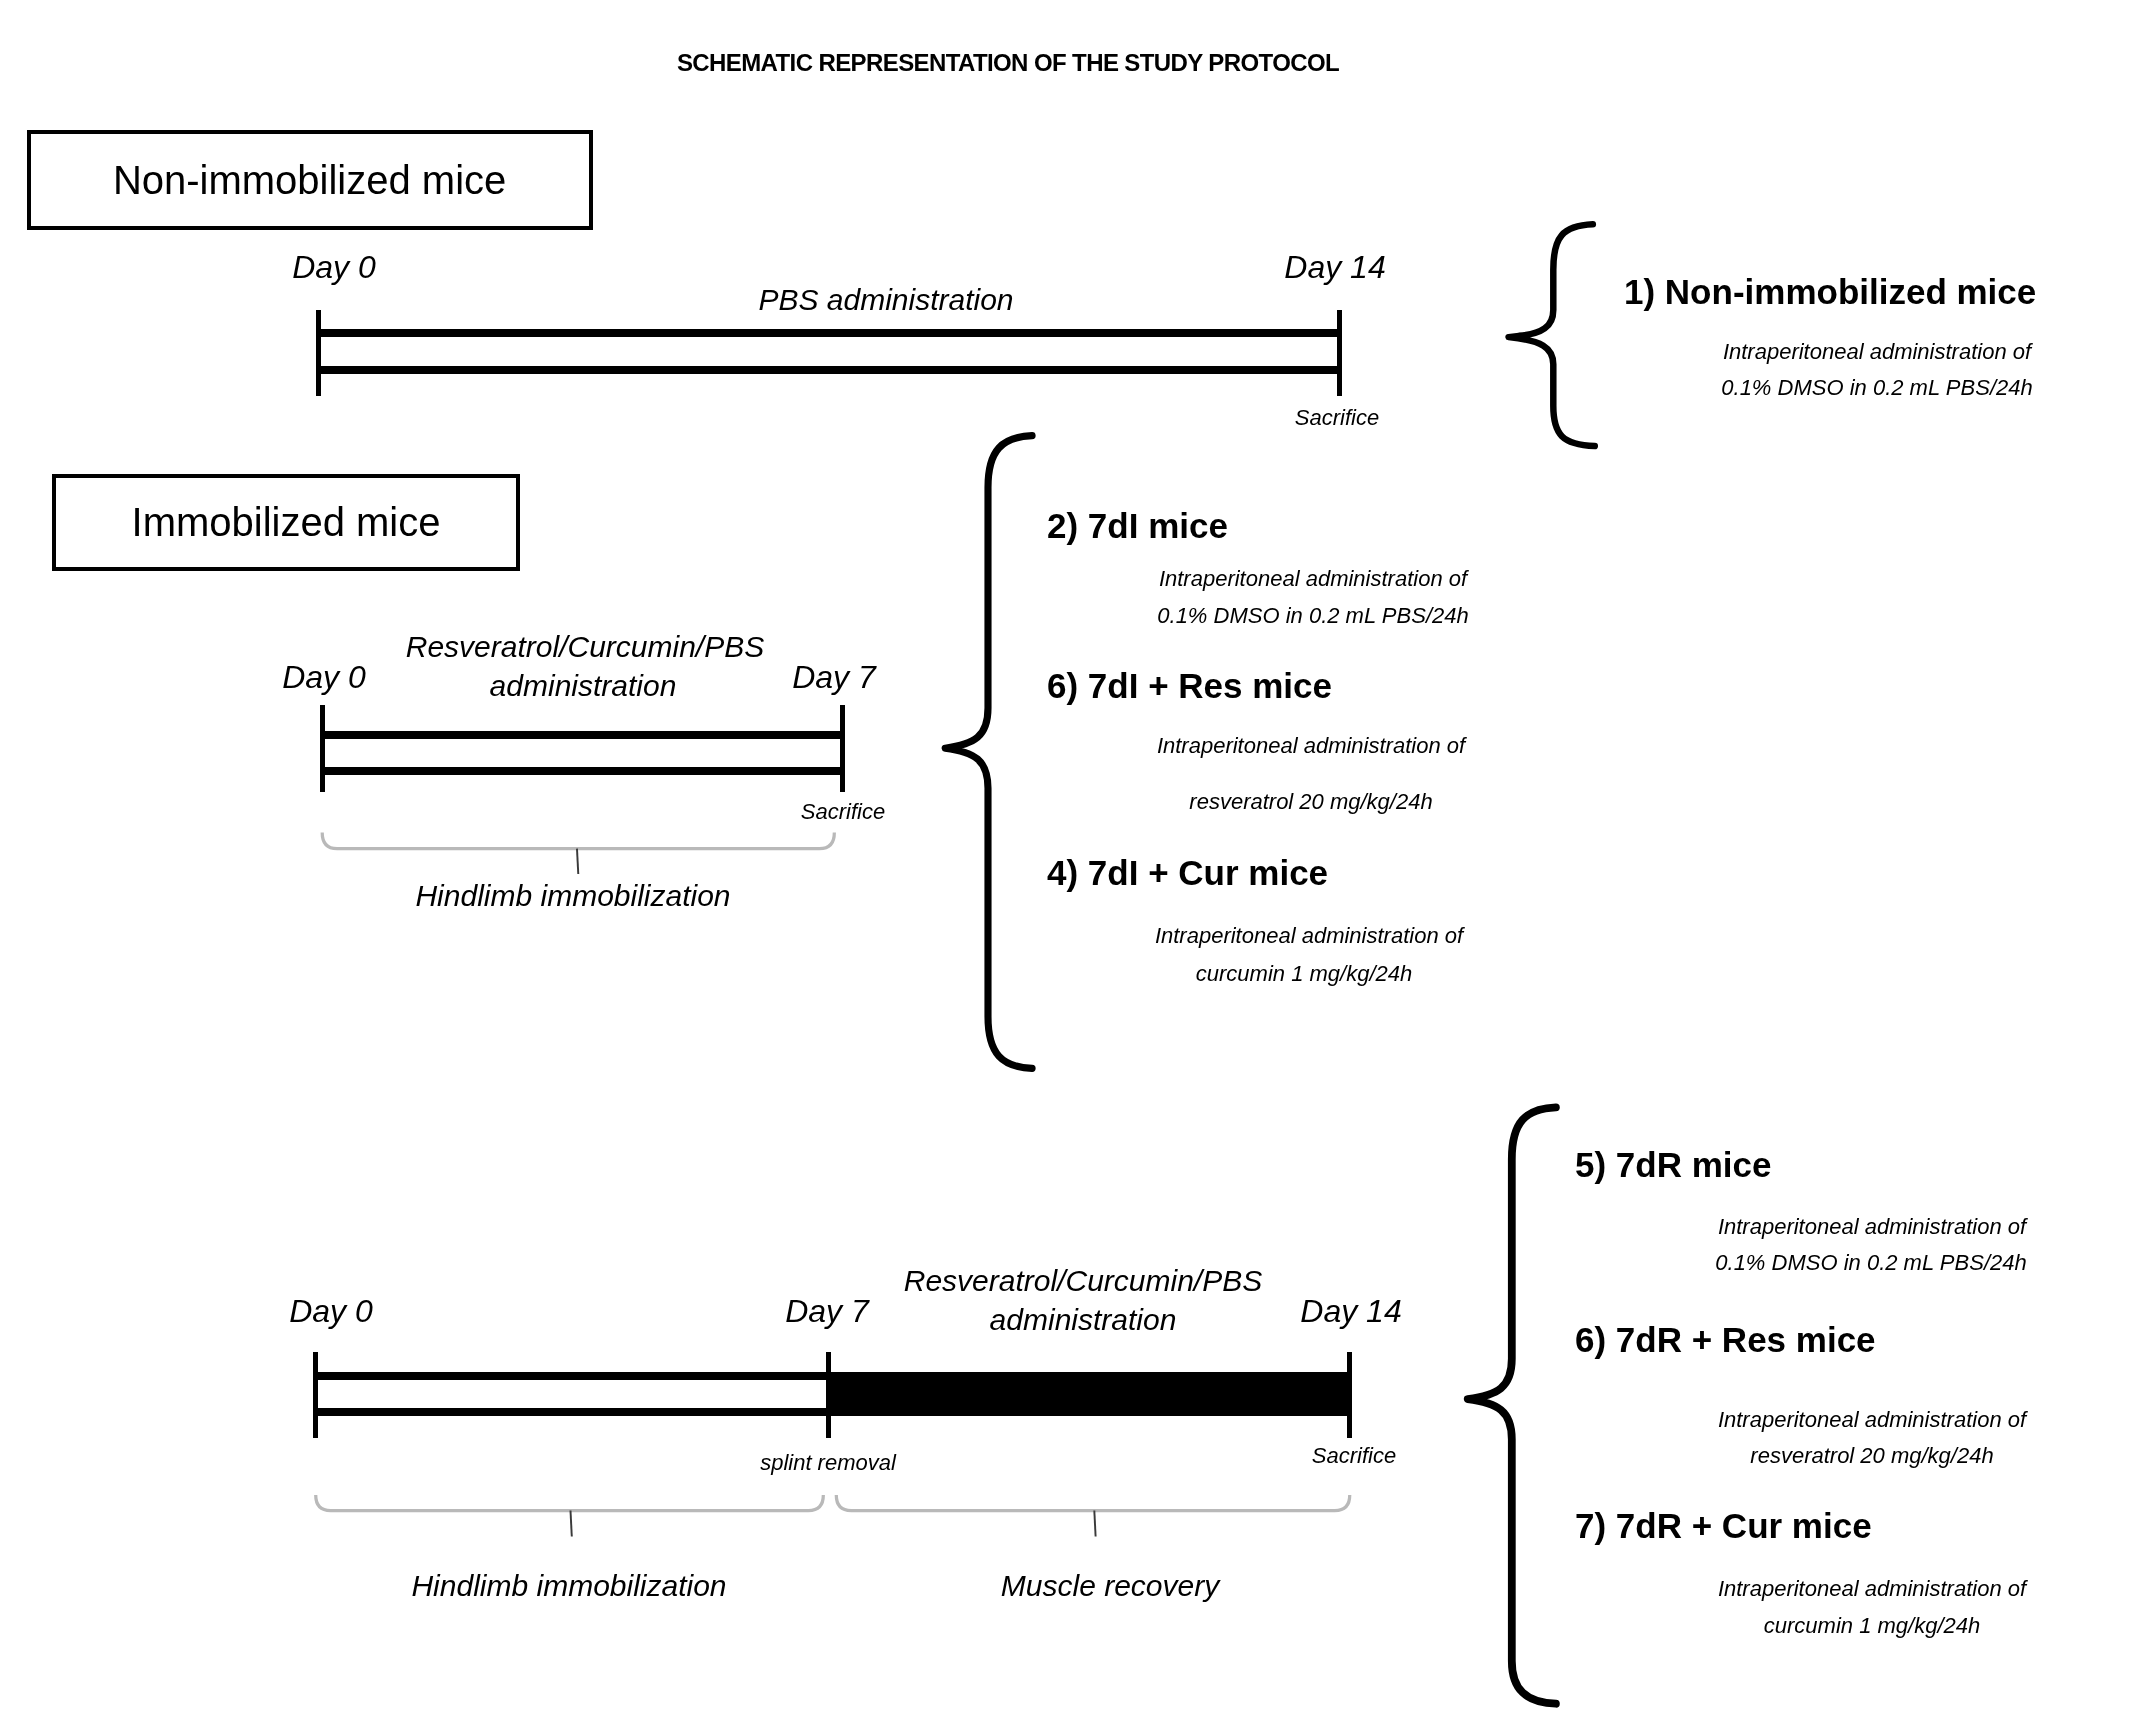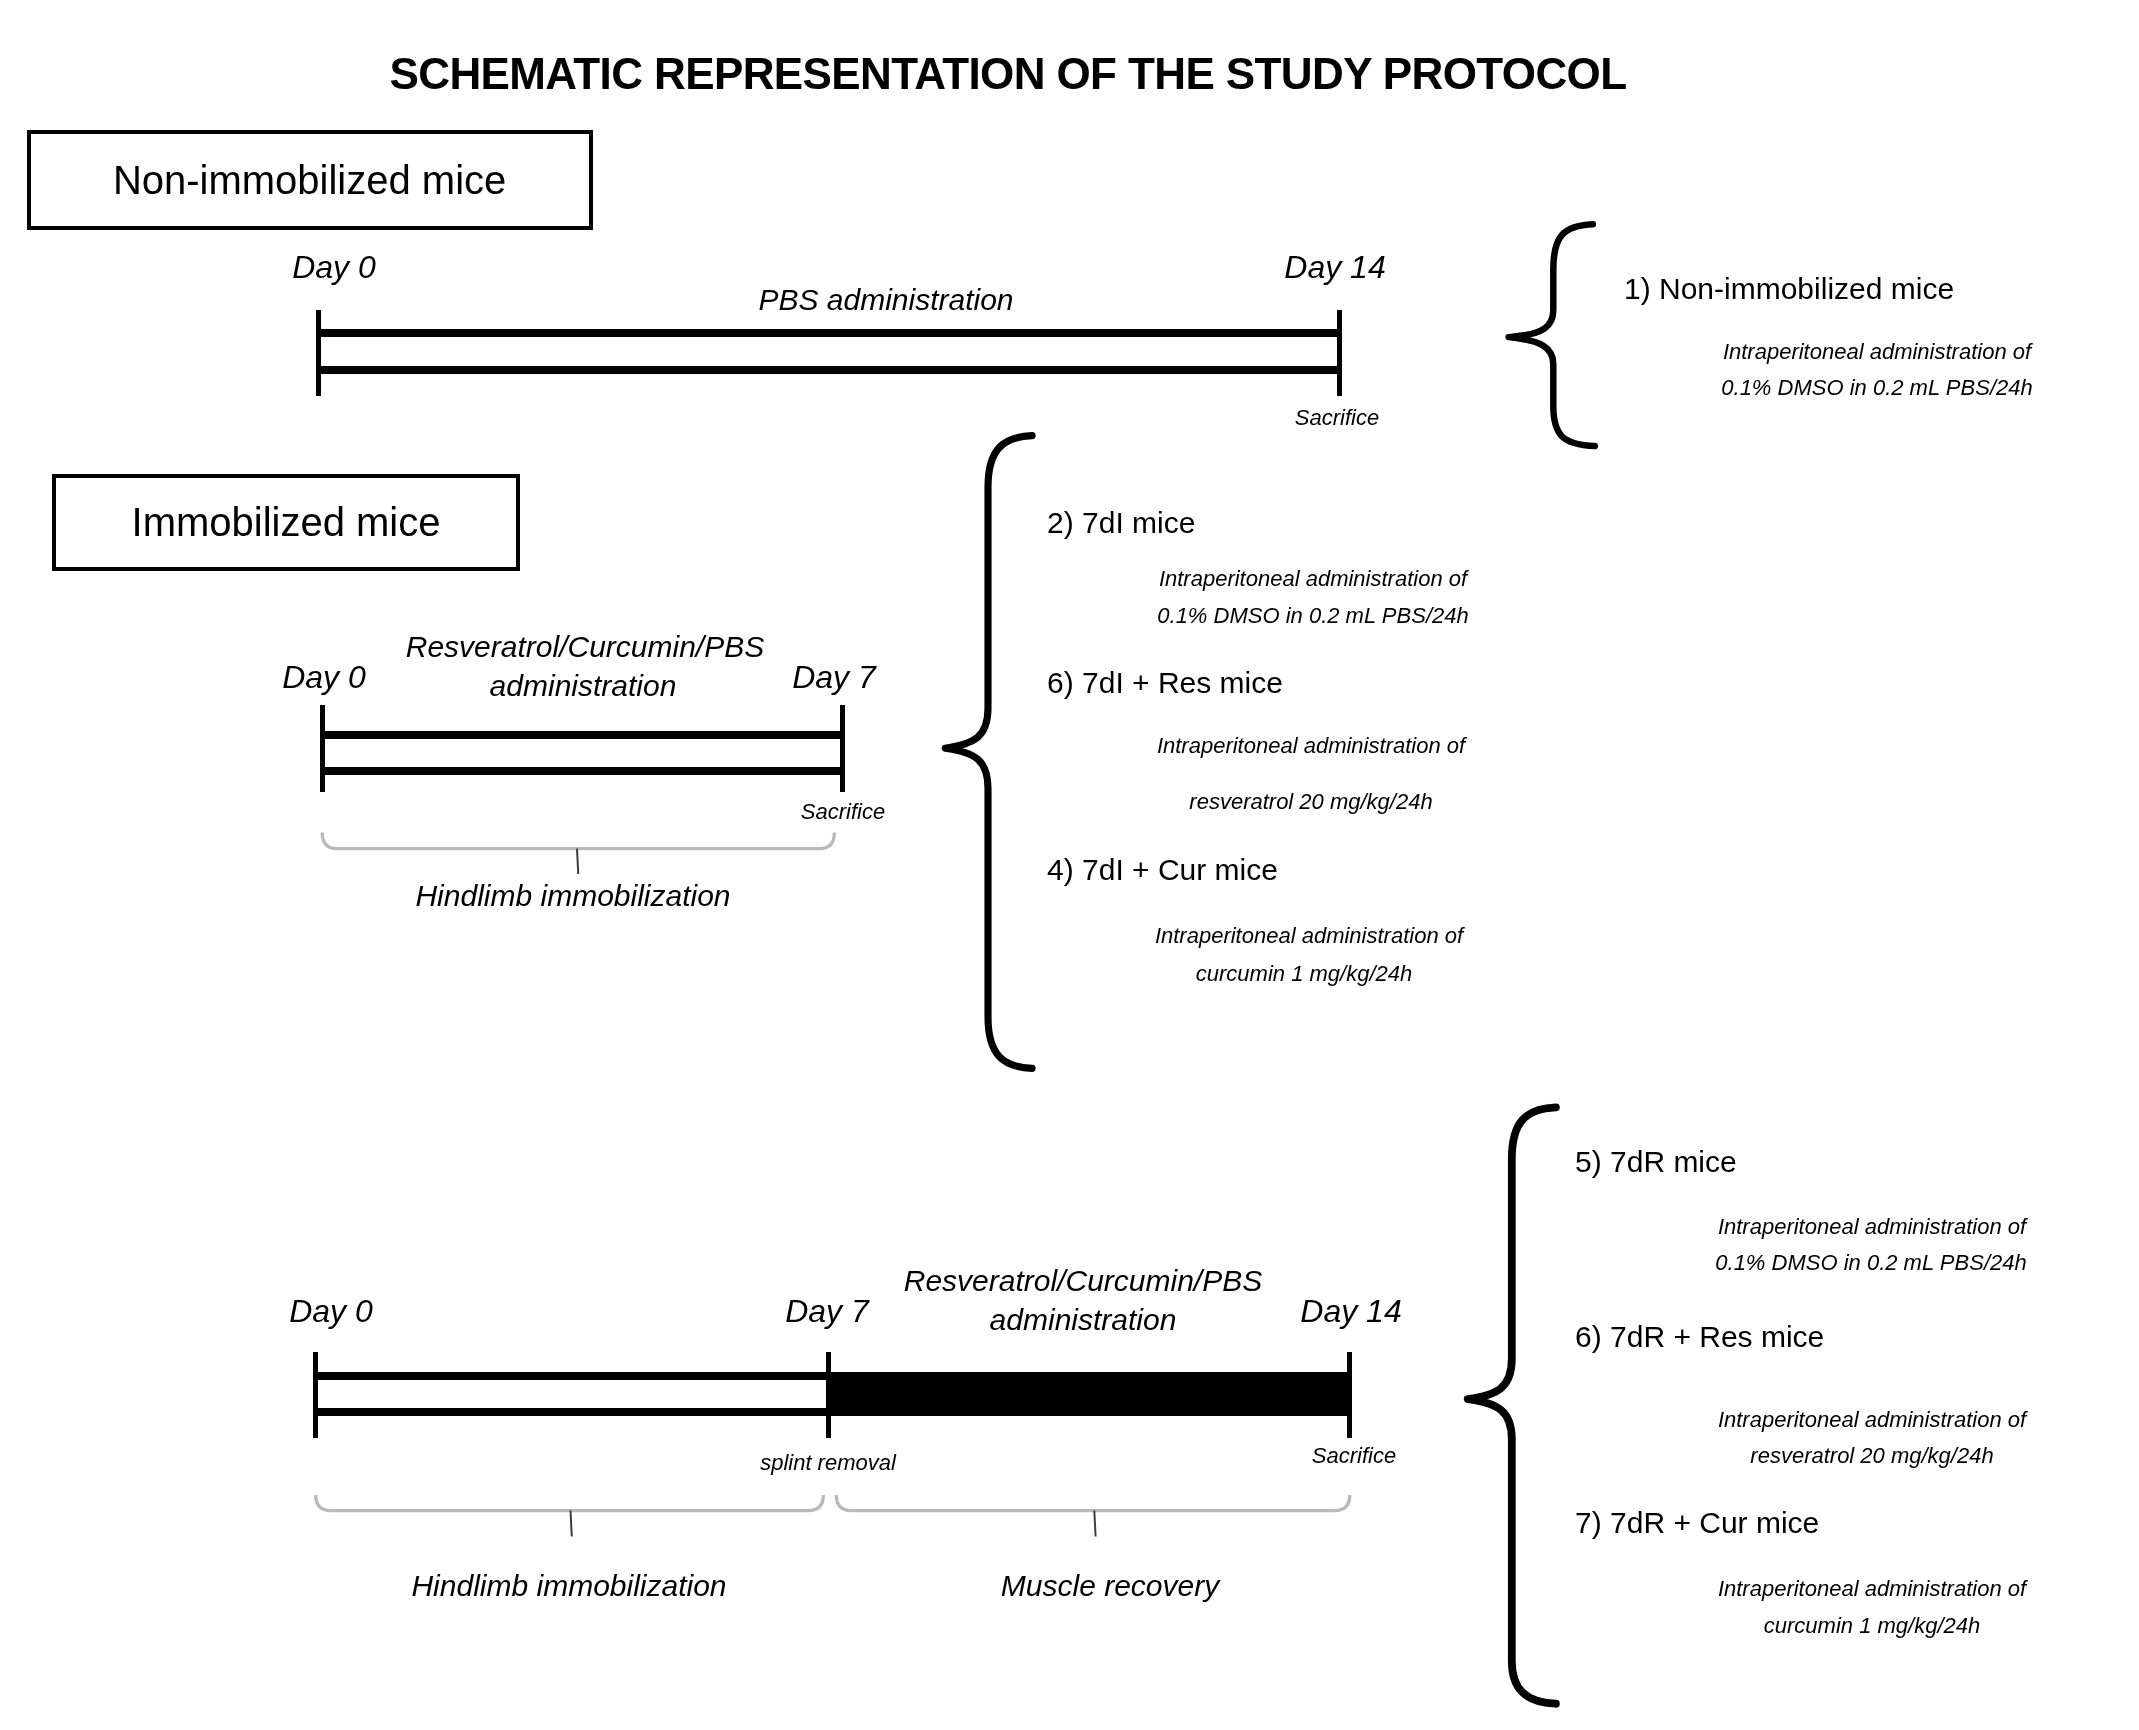--- a/index.html
+++ b/index.html
@@ -5,27 +5,27 @@
   html,body{margin:0;padding:0;background:#ffffff;}
   .canvas{
     position:relative;width:2140px;height:1731px;background:#ffffff;
     font-family:"Liberation Sans",sans-serif;color:#000;overflow:hidden;
   }
   .lbl{position:absolute;white-space:nowrap;line-height:1.12;font-style:italic;}
   .c{transform:translateX(-50%);}
   .f50{font-size:32px;}
   .f48{font-size:22px;}
   .f46{font-size:30px;}
-  .title{position:absolute;white-space:nowrap;font-size:44px;font-weight:bold;letter-spacing:-0.6px;}
+  .title{position:absolute;white-space:nowrap;font-size:24px;font-weight:bold;letter-spacing:-0.6px;}
   .box{
     position:absolute;border:4.5px solid #000;background:#fff;
     display:flex;align-items:center;justify-content:center;
     font-size:40px;white-space:nowrap;
   }
-  .hd{position:absolute;white-space:nowrap;font-size:30px;font-weight:normal;}
+  .hd{position:absolute;white-space:nowrap;font-size:35px;font-weight:bold;}
   .tick{position:absolute;width:5.2px;background:#000;}
   .bar{position:absolute;box-sizing:border-box;border-top:8.4px solid #000;border-bottom:8.4px solid #000;background:#fff;}
   .bar.solid{background:#000;}
   svg.overlay{position:absolute;left:0;top:0;pointer-events:none;}
 </style>
 </head>
 <body>
 
 <div class="canvas">
 

